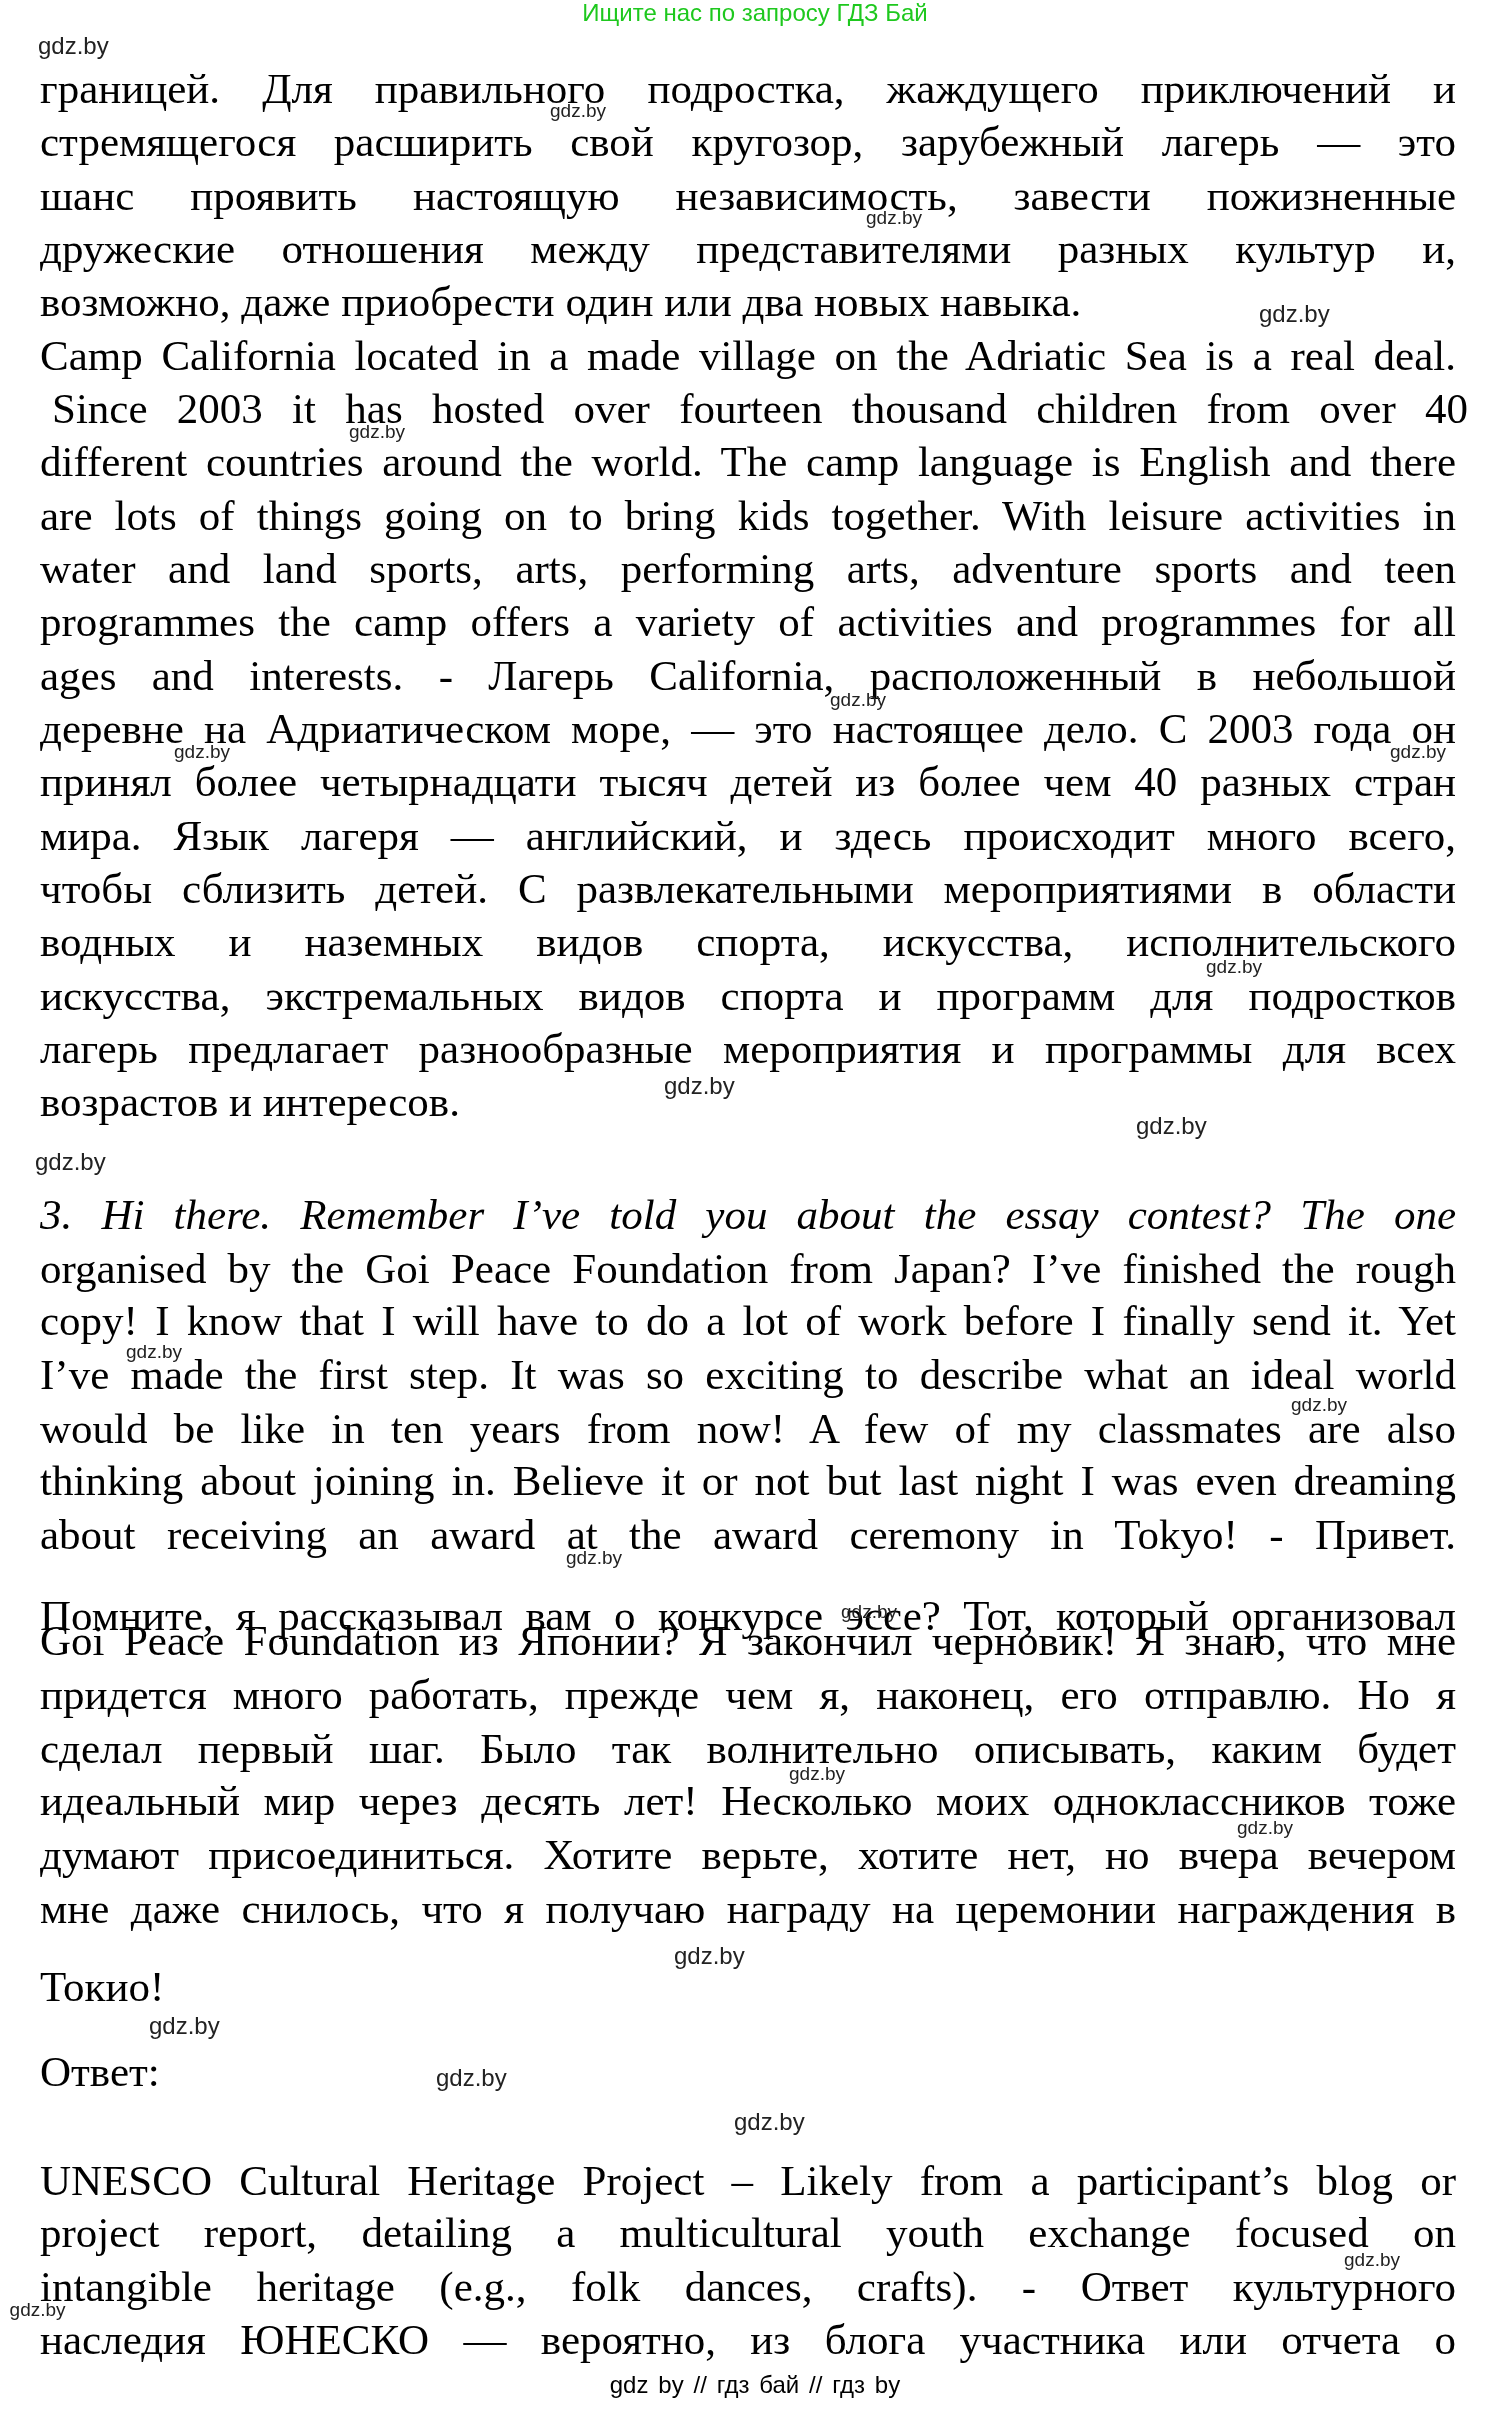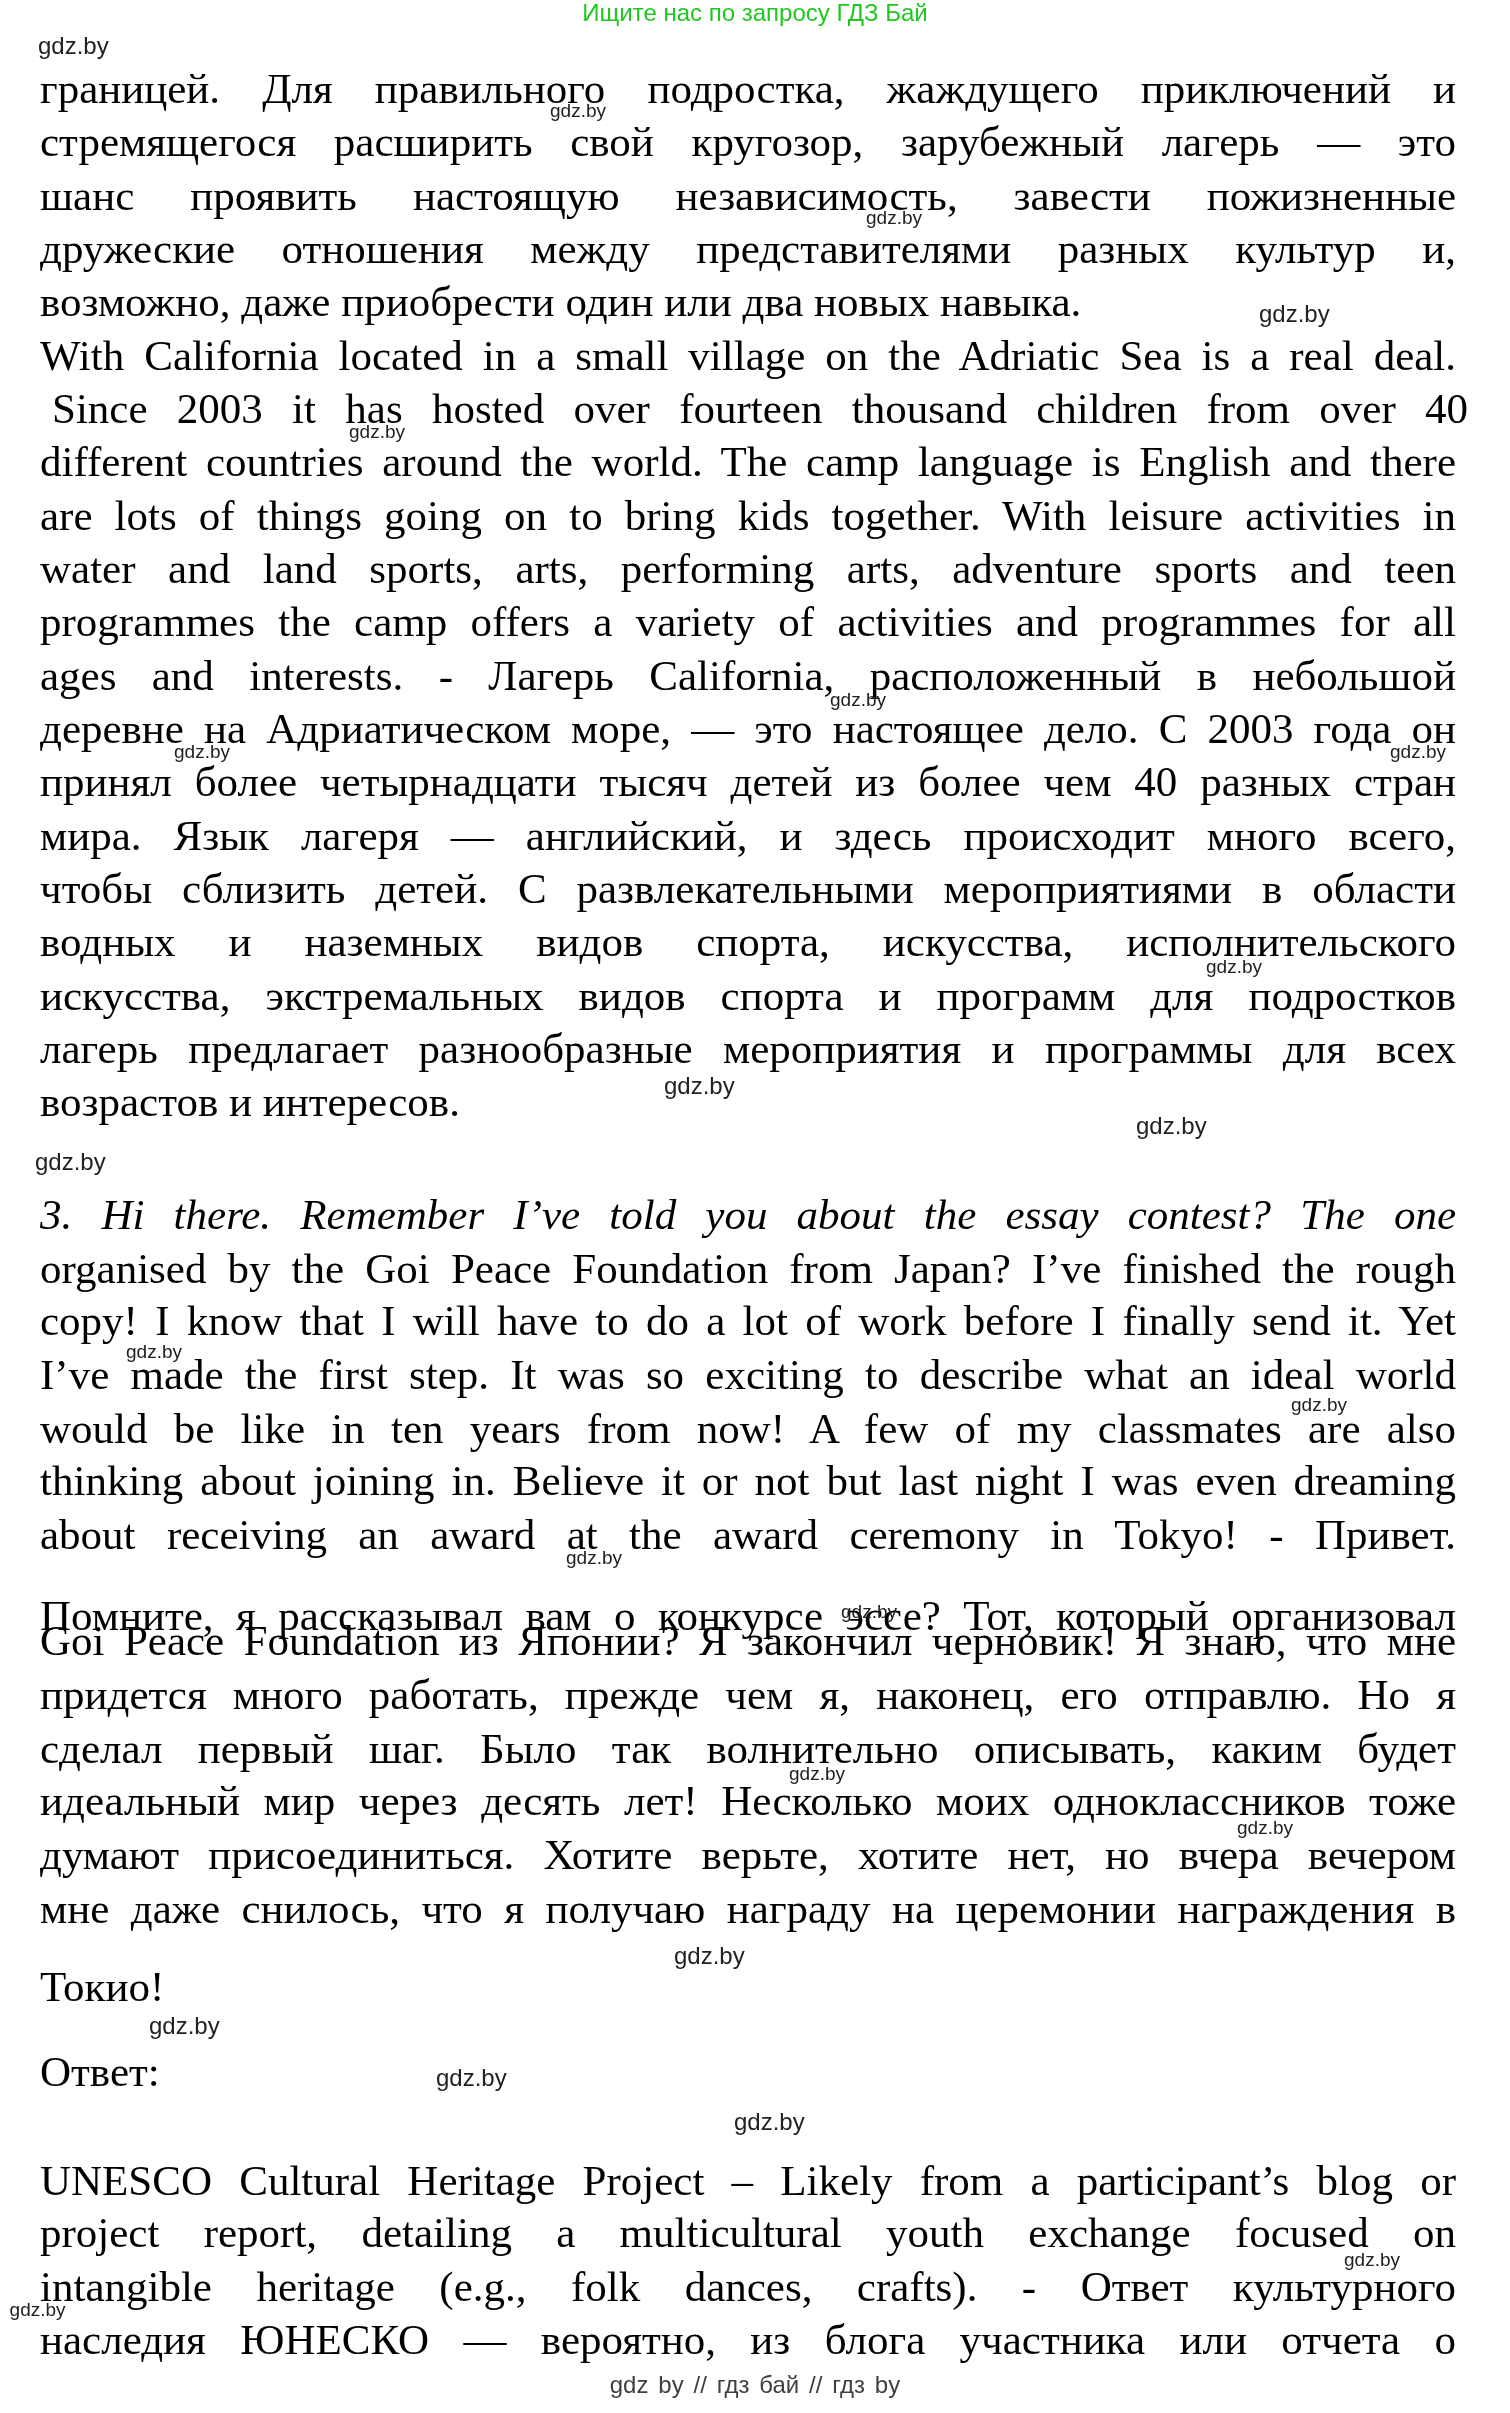--- a/index.html
+++ b/index.html
@@ -5,21 +5,21 @@
   html, body { margin: 0; padding: 0; background: #ffffff; }
   body { width: 1510px; height: 2413px; position: relative; overflow: hidden; }
   .page { position: absolute; left: 0; top: 0; width: 1510px; height: 2413px; }
   .header-banner {
     position: absolute; left: 0; top: 0; width: 1510px; height: 27px;
     text-align: center; color: #1ec81e;
     font-family: "Liberation Sans", sans-serif; font-size: 24px; line-height: 25.6px;
   }
   .footer-banner {
     position: absolute; left: 0; top: 2369px; width: 1510px; height: 35px;
-    text-align: center; color: #404040;
+    text-align: center; color: #000000;
     font-family: "Liberation Sans", sans-serif; font-size: 24px; line-height: 32px;
     word-spacing: 3.2px;
   }
   .line {
     position: absolute; left: 40px; width: 1416px; height: 53px;
     font-family: "Liberation Serif", serif; font-size: 43px; line-height: 53px;
     color: #000; white-space: nowrap; overflow: visible;
     text-align: justify; text-align-last: justify;
     transform-origin: left top;
   }
@@ -37,21 +37,21 @@
 <div class="page">
 
   <div class="header-banner">Ищите нас по запросу ГДЗ Бай</div>
 
   <div>
     <div class="line" style="top: 62px; white-space: normal;">границей. Для правильного подростка, жаждущего приключений и</div>
     <div class="line" style="top: 115px; white-space: normal;">стремящегося расширить свой кругозор, зарубежный лагерь — это</div>
     <div class="line" style="top: 169px; white-space: normal;">шанс проявить настоящую независимость, завести пожизненные</div>
     <div class="line" style="top: 222px; white-space: normal;">дружеские отношения между представителями разных культур и,</div>
     <div class="line last" style="top: 275px; white-space: nowrap;">возможно, даже приобрести один или два новых навыка.</div>
-    <div class="line" style="top: 329px; white-space: normal;">With California located in a small village on the Adriatic Sea is a real deal.</div>
+    <div class="line" style="top: 329px; white-space: normal;">Camp California located in a made village on the Adriatic Sea is a real deal.</div>
     <div class="line" style="top: 382px; white-space: normal; margin-left: 12px;">Since 2003 it has hosted over fourteen thousand children from over 40</div>
     <div class="line" style="top: 435px; white-space: normal;">different countries around the world. The camp language is English and there</div>
     <div class="line" style="top: 489px; white-space: normal;">are lots of things going on to bring kids together. With leisure activities in</div>
     <div class="line" style="top: 542px; white-space: normal;">water and land sports, arts, performing arts, adventure sports and teen</div>
     <div class="line" style="top: 595px; white-space: normal;">programmes the camp offers a variety of activities and programmes for all</div>
     <div class="line" style="top: 649px; white-space: normal;">ages and interests. - Лагерь California, расположенный в небольшой</div>
     <div class="line" style="top: 702px; white-space: normal;">деревне на Адриатическом море, — это настоящее дело. С 2003 года он</div>
     <div class="line" style="top: 755px; white-space: normal;">принял более четырнадцати тысяч детей из более чем 40 разных стран</div>
     <div class="line" style="top: 809px; white-space: normal;">мира. Язык лагеря — английский, и здесь происходит много всего,</div>
     <div class="line" style="top: 862px; white-space: normal;">чтобы сблизить детей. С развлекательными мероприятиями в области</div>

